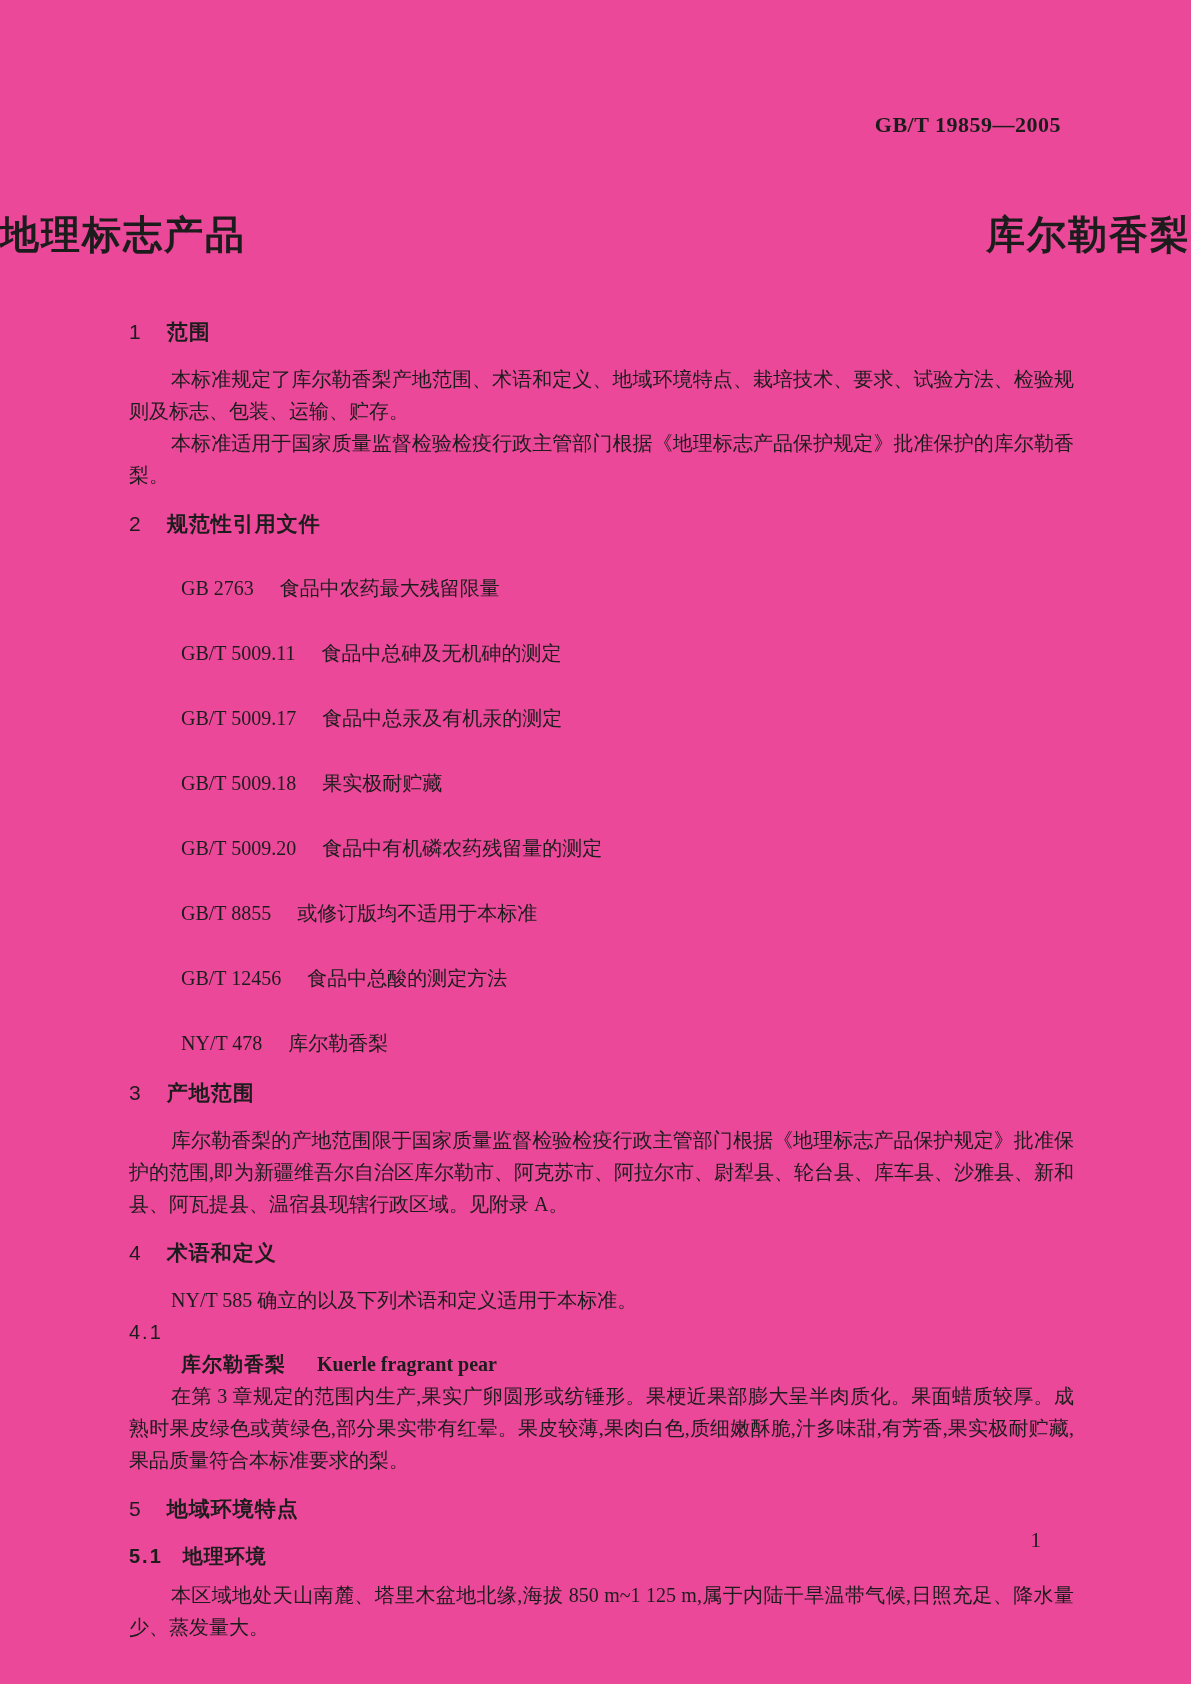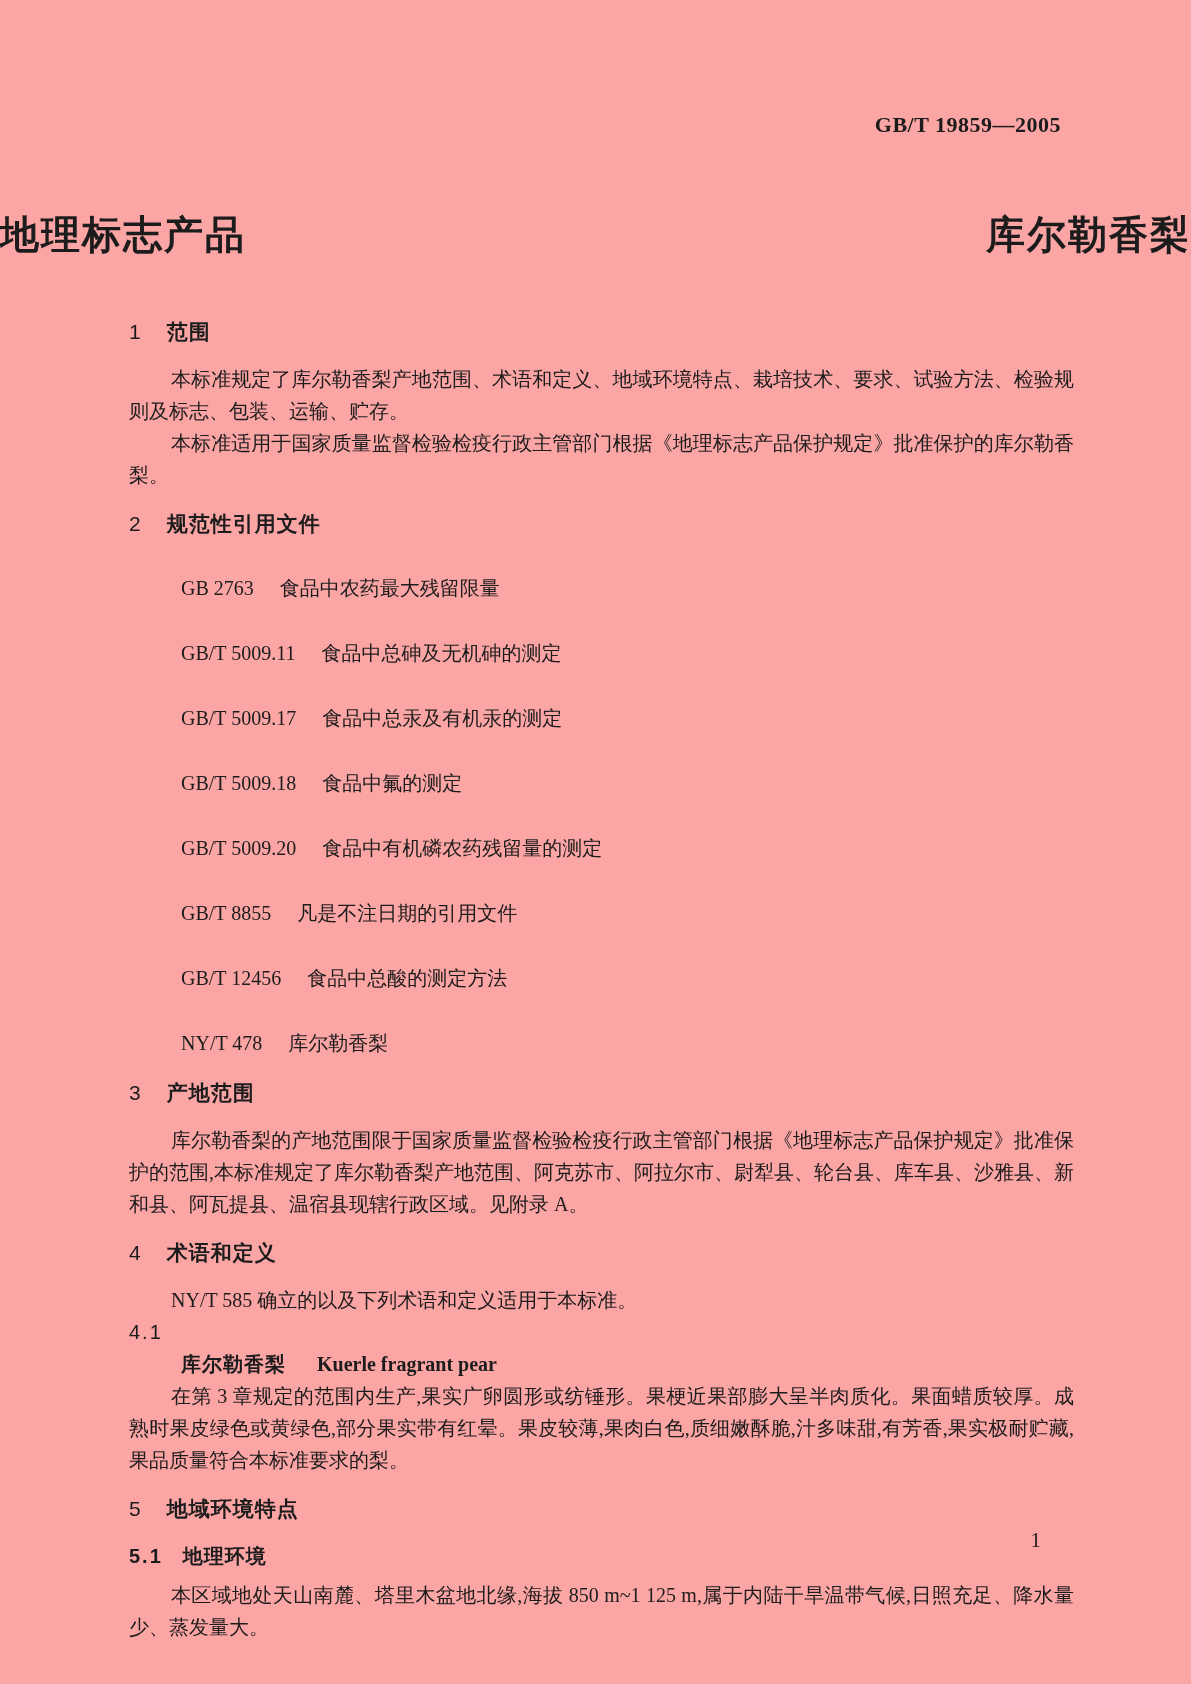--- a/index.html
+++ b/index.html
@@ -2,21 +2,21 @@
 <html><head>
 <meta charset="utf-8">
 <style>
   * { box-sizing: border-box; }
   html, body { margin: 0; padding: 0; background: #ffffff; }
   .page {
     position: relative;
     width: 1191px;
     height: 1684px;
     margin: 0 auto;
-    background: #fca5a5;
+    background: #ec4899;
     color: #1c1c1c;
     font-family: "Liberation Serif", "DejaVu Serif", serif;
     overflow: hidden;
   }
   .doc-number {
     position: absolute;
     top: 112px;
     right: 130px;
     font-size: 22px;
     font-weight: bold;
@@ -144,44 +144,44 @@
       <div class="ref-line">
         <span class="ref-code">GB/T 5009.11</span>
         <span class="ref-title">食品中总砷及无机砷的测定</span>
       </div>
       <div class="ref-line">
         <span class="ref-code">GB/T 5009.17</span>
         <span class="ref-title">食品中总汞及有机汞的测定</span>
       </div>
       <div class="ref-line">
         <span class="ref-code">GB/T 5009.18</span>
-        <span class="ref-title">食品中氟的测定</span>
+        <span class="ref-title">果实极耐贮藏</span>
       </div>
       <div class="ref-line">
         <span class="ref-code">GB/T 5009.20</span>
         <span class="ref-title">食品中有机磷农药残留量的测定</span>
       </div>
       <div class="ref-line">
         <span class="ref-code">GB/T 8855</span>
-        <span class="ref-title">凡是不注日期的引用文件</span>
+        <span class="ref-title">或修订版均不适用于本标准</span>
       </div>
       <div class="ref-line">
         <span class="ref-code">GB/T 12456</span>
         <span class="ref-title">食品中总酸的测定方法</span>
       </div>
       <div class="ref-line">
         <span class="ref-code">NY/T 478</span>
         <span class="ref-title">库尔勒香梨</span>
       </div>
     </div>
 
     <div class="sec-heading">
       <span class="sec-num">3</span><span class="sec-text">产地范围</span>
     </div>
-    <p class="body-para">库尔勒香梨的产地范围限于国家质量监督检验检疫行政主管部门根据《地理标志产品保护规定》批准保护的范围,本标准规定了库尔勒香梨产地范围、阿克苏市、阿拉尔市、尉犁县、轮台县、库车县、沙雅县、新和县、阿瓦提县、温宿县现辖行政区域。见附录 A。</p>
+    <p class="body-para">库尔勒香梨的产地范围限于国家质量监督检验检疫行政主管部门根据《地理标志产品保护规定》批准保护的范围,即为新疆维吾尔自治区库尔勒市、阿克苏市、阿拉尔市、尉犁县、轮台县、库车县、沙雅县、新和县、阿瓦提县、温宿县现辖行政区域。见附录 A。</p>
 
     <div class="sec-heading">
       <span class="sec-num">4</span><span class="sec-text">术语和定义</span>
     </div>
     <p class="body-para">NY/T 585 确立的以及下列术语和定义适用于本标准。</p>
     <div class="clause-num">4.1</div>
     <div class="term-line">
       <span class="term-zh">库尔勒香梨</span>
       <span class="term-en">Kuerle fragrant pear</span>
     </div>

